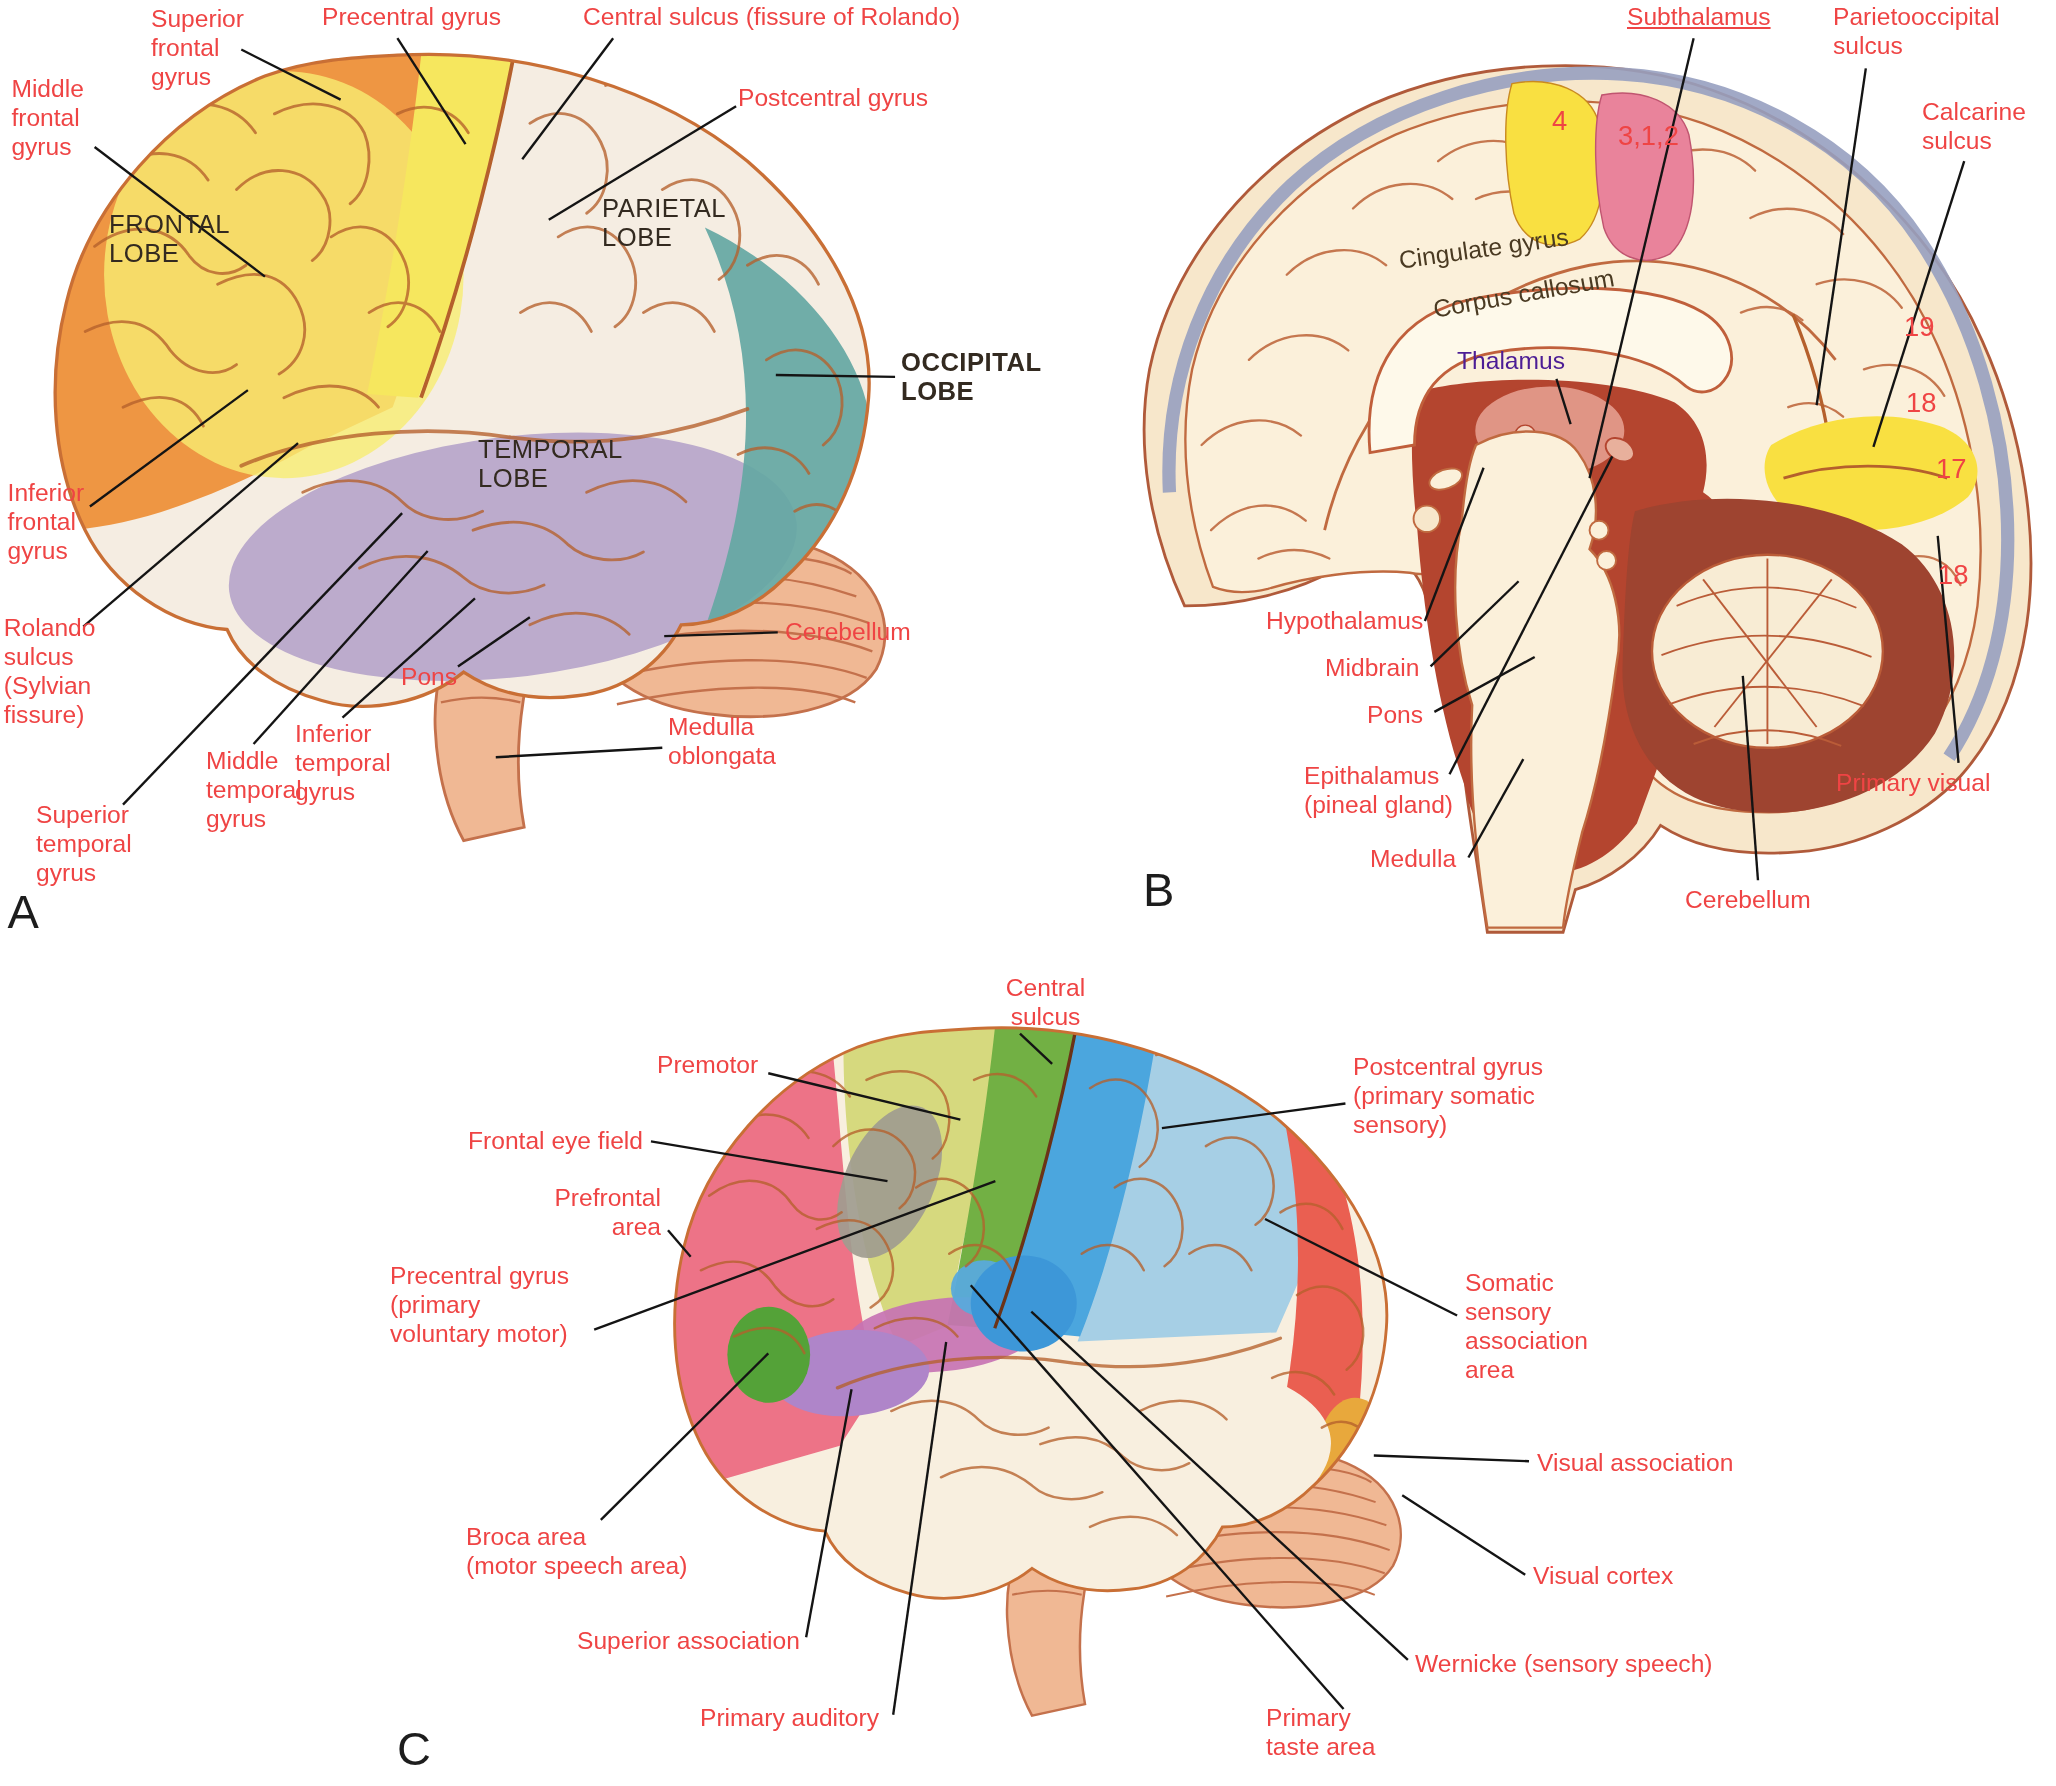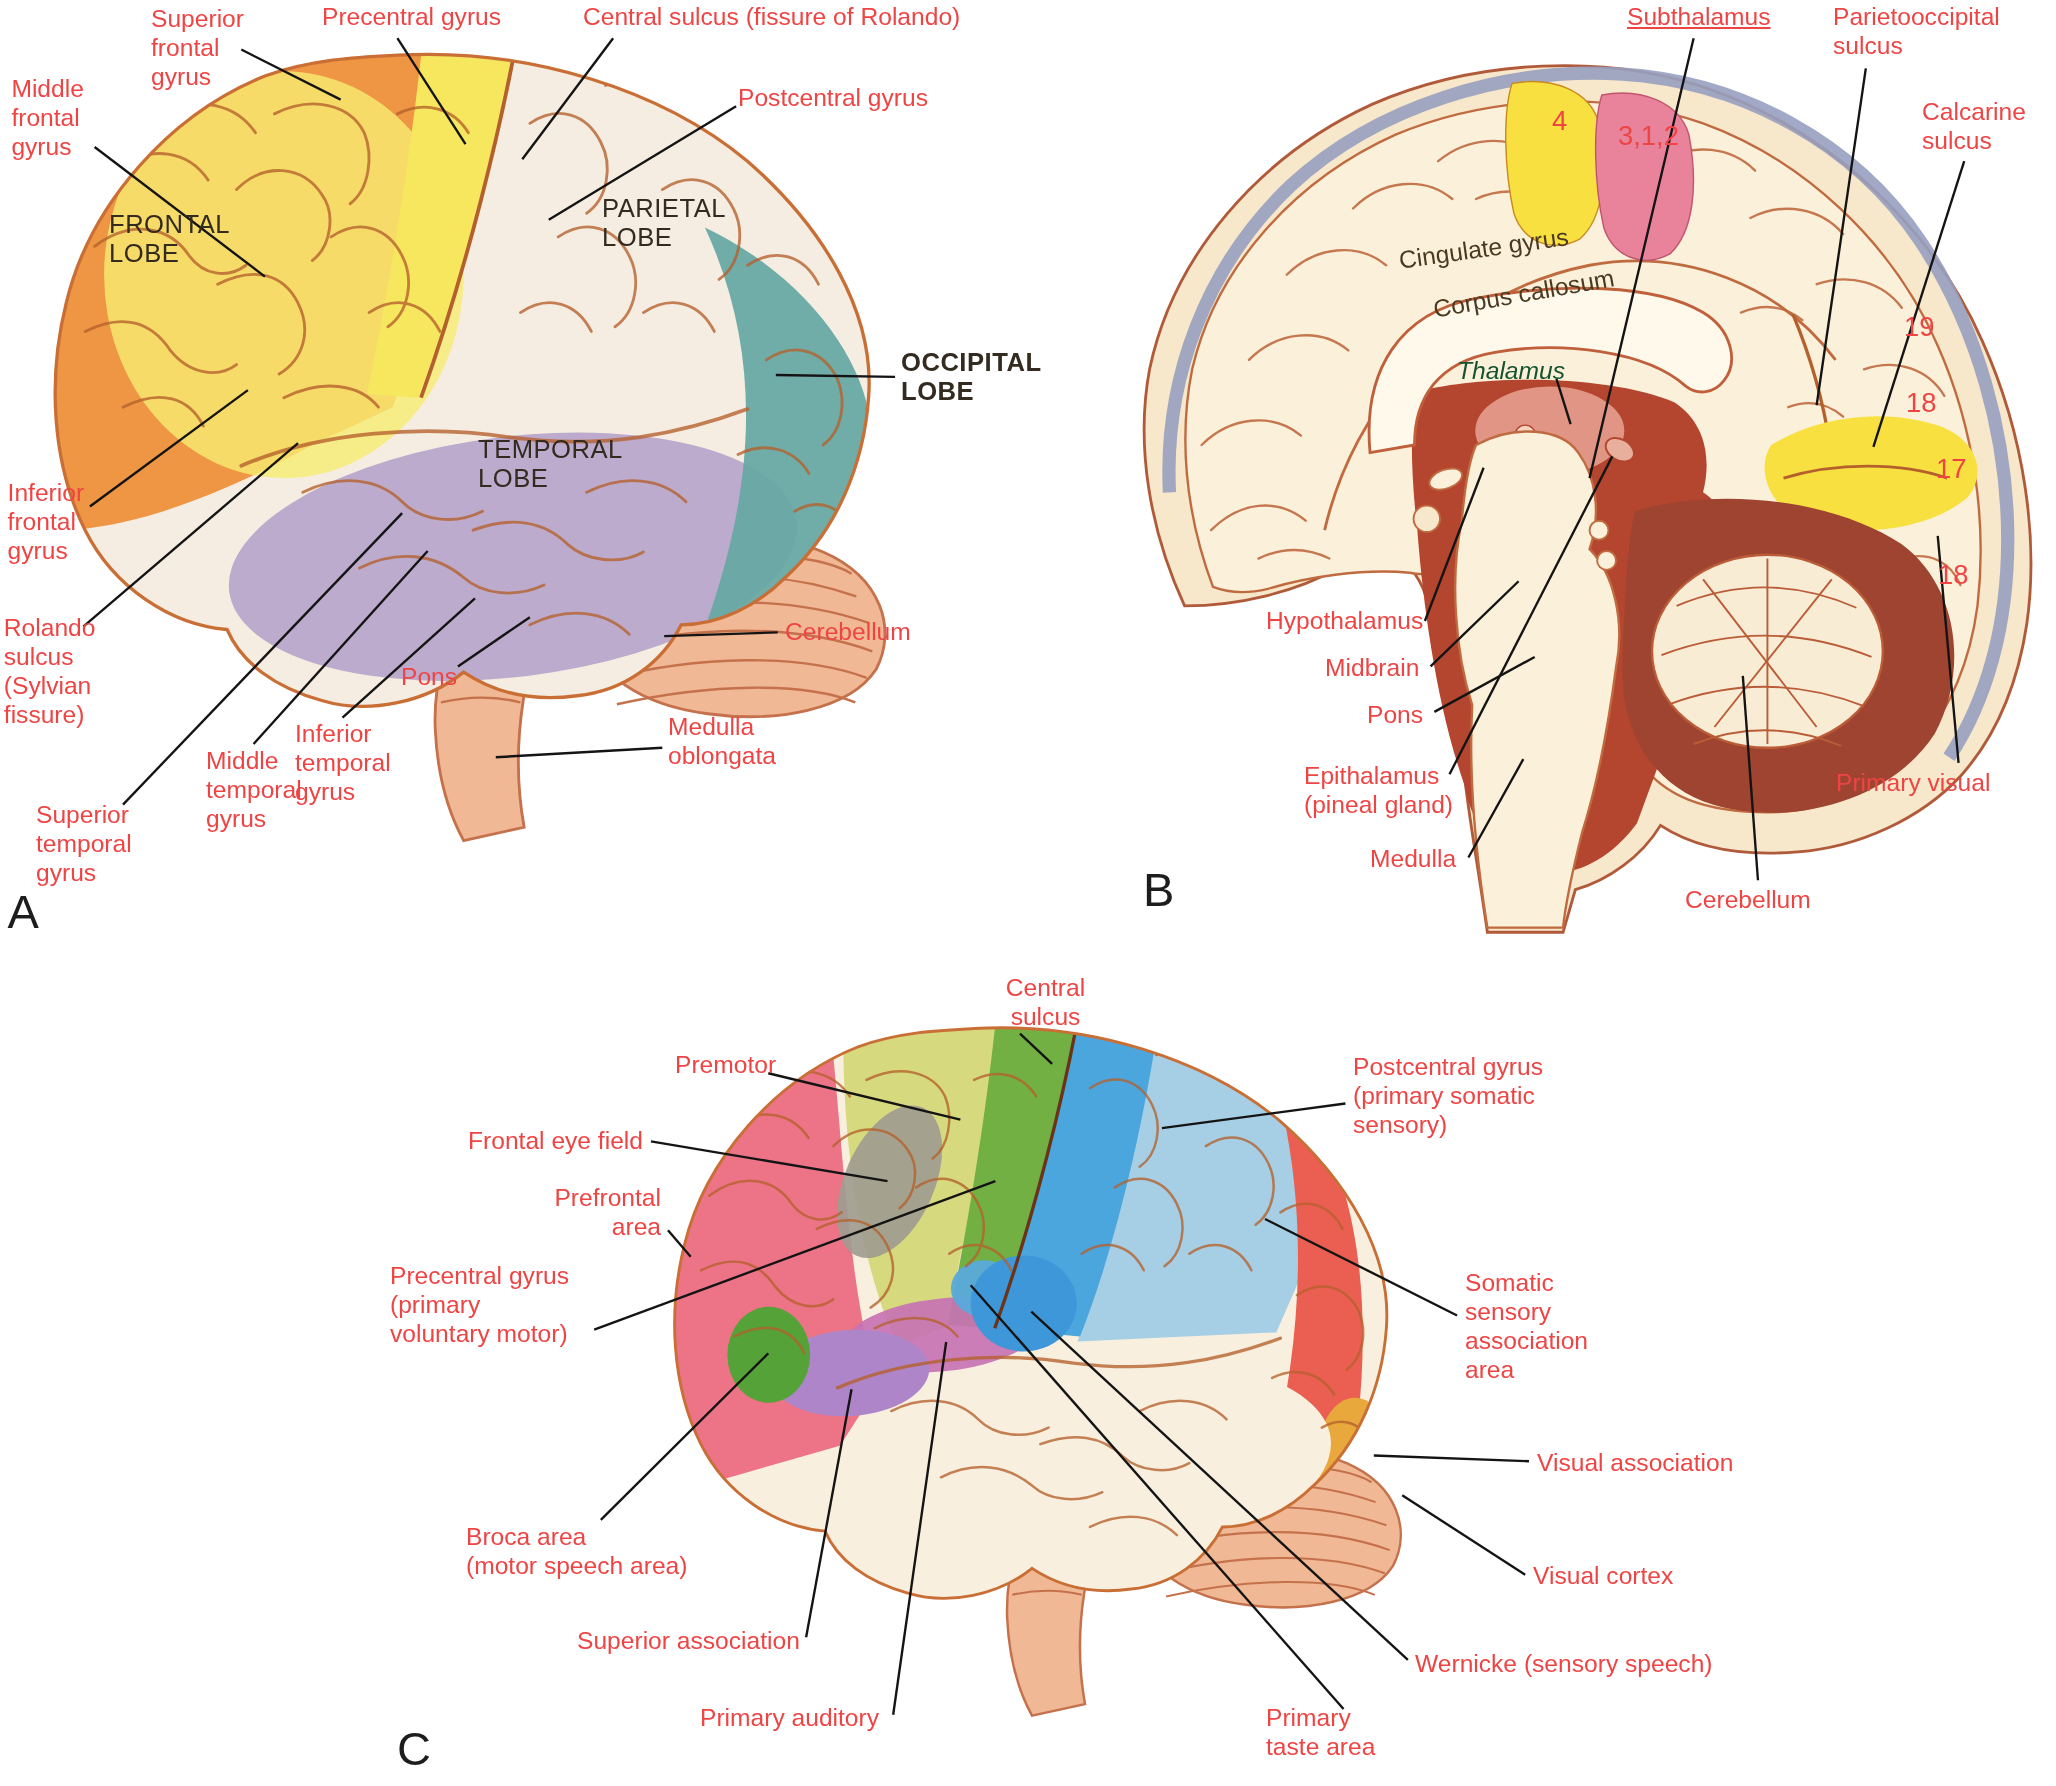--- a/index.html
+++ b/index.html
@@ -253,40 +253,40 @@
 oblongata</div>
 <div class="lbl pl" style="left:7.6px;top:897px;">A</div>
 
 <div class="lbl" style="left:1627px;top:1.9px;text-decoration:underline;">Subthalamus</div>
 <div class="lbl" style="left:1833px;top:1.9px;">Parietooccipital
 sulcus</div>
 <div class="lbl" style="left:1922px;top:97px;">Calcarine
 sulcus</div>
 <div class="lbl rotA" style="left:1397px;top:246px;color:#4a3a22;">Cingulate gyrus</div>
 <div class="lbl rotB" style="left:1431px;top:295px;color:#4a3a22;">Corpus callosum</div>
-<div class="lbl" style="left:1457px;top:356px;color:#14532d;font-style:italic;">Thalamus</div>
+<div class="lbl" style="left:1457px;top:346px;color:#4c1d95;">Thalamus</div>
 <div class="lbl num" style="left:1552px;top:106px;">4</div>
 <div class="lbl num" style="left:1618px;top:121px;">3,1,2</div>
 <div class="lbl num" style="left:1904px;top:312px;">19</div>
 <div class="lbl num" style="left:1906px;top:388px;">18</div>
 <div class="lbl num" style="left:1936px;top:454px;">17</div>
 <div class="lbl num" style="left:1938px;top:560px;">18</div>
 <div class="lbl" style="left:1266px;top:606px;">Hypothalamus</div>
 <div class="lbl" style="left:1325px;top:653px;">Midbrain</div>
 <div class="lbl" style="left:1367px;top:700px;">Pons</div>
 <div class="lbl" style="left:1304px;top:761px;">Epithalamus
 (pineal gland)</div>
 <div class="lbl" style="left:1370px;top:844px;">Medulla</div>
 <div class="lbl" style="left:1685px;top:885px;">Cerebellum</div>
 <div class="lbl" style="left:1836px;top:768px;">Primary visual</div>
 <div class="lbl pl" style="left:1143px;top:875px;">B</div>
 
 <div class="lbl ctr" style="left:984px;top:973px;width:123px;">Central
 sulcus</div>
-<div class="lbl" style="left:675px;top:1050px;">Premotor</div>
+<div class="lbl" style="left:657px;top:1050px;">Premotor</div>
 <div class="lbl" style="left:468px;top:1126px;">Frontal eye field</div>
 <div class="lbl ra" style="left:519px;top:1183px;width:142px;">Prefrontal
 area</div>
 <div class="lbl" style="left:390px;top:1261px;">Precentral gyrus
 (primary
 voluntary motor)</div>
 <div class="lbl" style="left:466px;top:1522px;">Broca area
 (motor speech area)</div>
 <div class="lbl" style="left:577px;top:1626px;">Superior association</div>
 <div class="lbl" style="left:700px;top:1703px;">Primary auditory</div>

